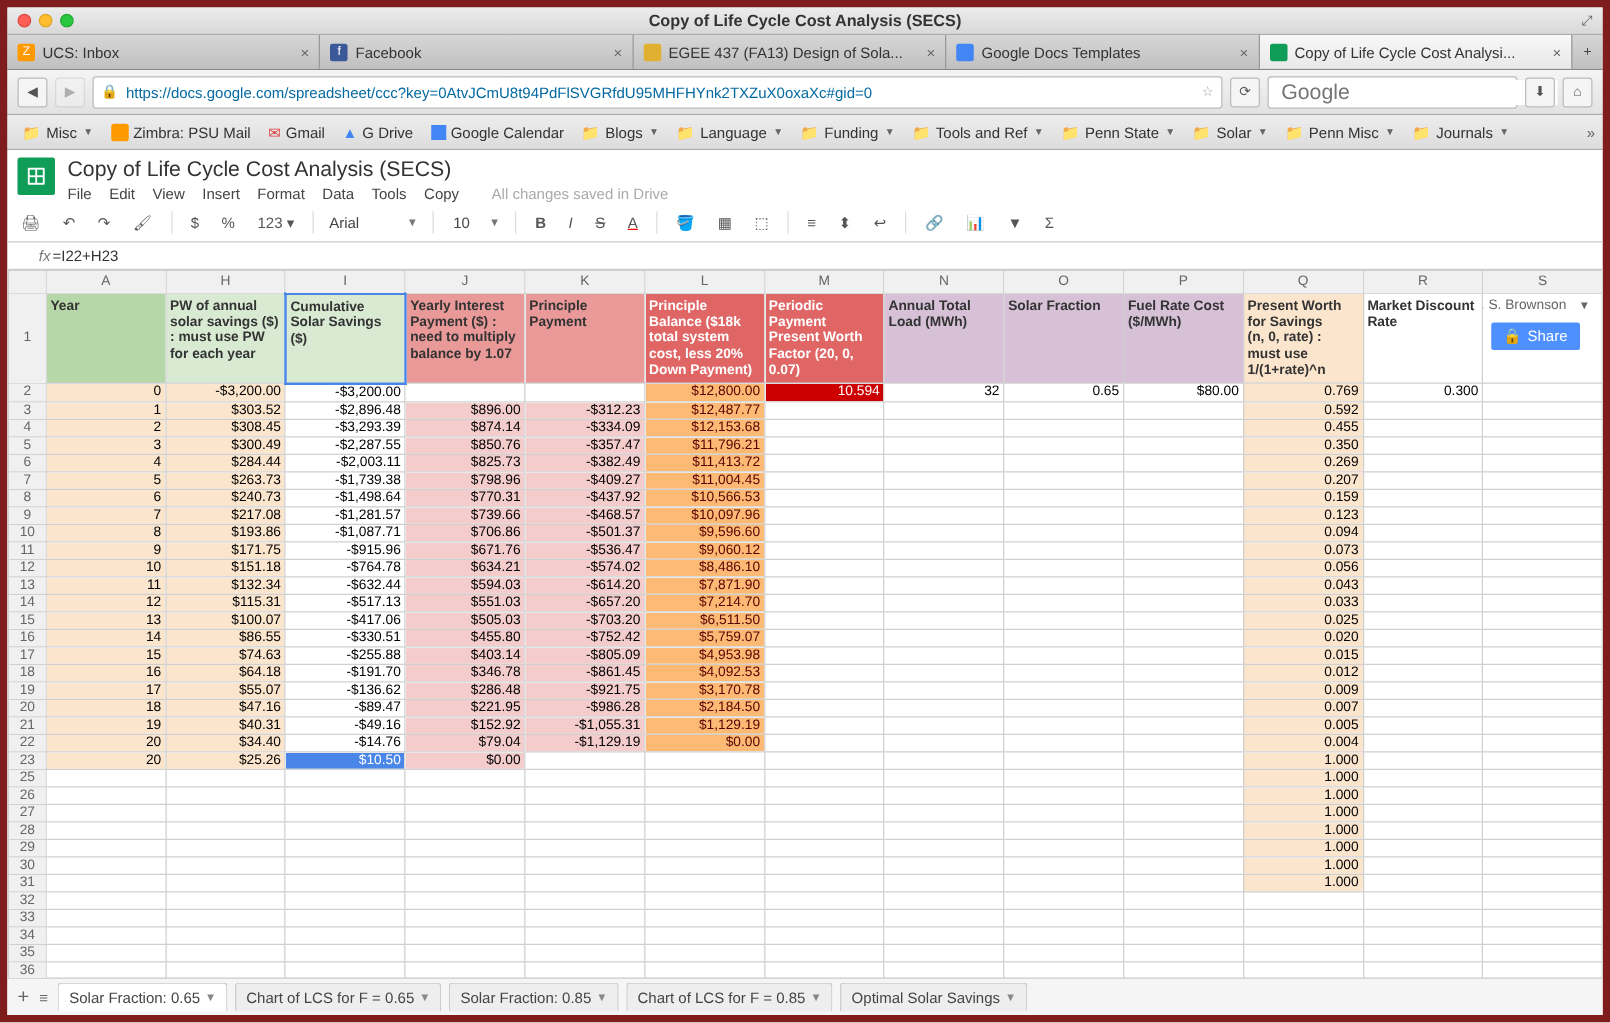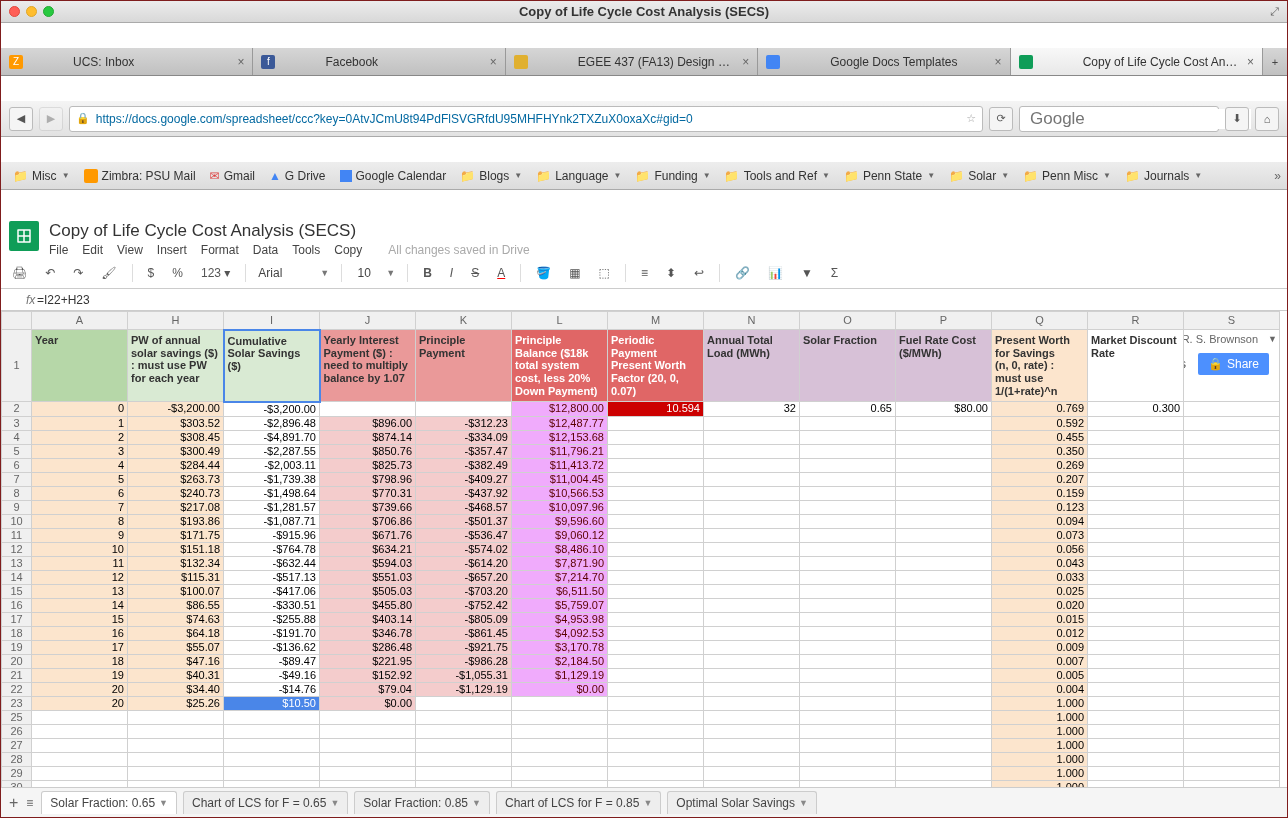--- a/index.html
+++ b/index.html
@@ -1,33 +1,33 @@
 <!DOCTYPE html>
 <html><head>
 <meta charset="utf-8">
 <style>
 * { margin: 0; padding: 0; box-sizing: border-box; font-family: Arial, sans-serif; }
 body { background: #f0f0f0; font-size: 11px; overflow: hidden; }
 
-.window { width: 1288px; height: 818px; background: #fff; border: 1px solid #7f1d1d; display: flex; flex-direction: column; gap: 25px; }
+.window { width: 1288px; height: 818px; background: #fff; border: 6px solid #7f1d1d; display: flex; flex-direction: column; }
 
 .titlebar { height: 22px; background: linear-gradient(#ececec, #d8d8d8); display: flex; align-items: center; padding: 0 8px; border-bottom: 1px solid #aaa; position: relative; }
 .traffic { display: flex; gap: 6px; }
 .traffic span { width: 11px; height: 11px; border-radius: 50%; display: block; }
 .traffic .r { background: #ff5f57; border: 1px solid #e1493f; }
 .traffic .y { background: #ffbd2e; border: 1px solid #e0a628; }
 .traffic .g { background: #28c940; border: 1px solid #23a934; }
 .title-text { position: absolute; left: 50%; transform: translateX(-50%); font-size: 13px; color: #333; font-weight: bold; }
 .titlebar .expand { margin-left: auto; color: #666; }
 
 .tabbar { height: 28px; background: linear-gradient(#d6d6d6, #c0c0c0); display: flex; border-bottom: 1px solid #888; }
 .tab { flex: 1; display: flex; align-items: center; padding: 0 8px; border-right: 1px solid #999; font-size: 12px; color: #333; gap: 6px; min-width: 0; }
 .tab.active { background: linear-gradient(#f8f8f8, #e8e8e8); }
 .tab .favicon { width: 14px; height: 14px; flex-shrink: 0; }
-.tab .label { flex: 1; white-space: nowrap; overflow: hidden; text-overflow: ellipsis; margin-left: 44px; }
+.tab .label { flex: 1; white-space: nowrap; overflow: hidden; text-overflow: ellipsis; }
 .tab .close { color: #666; cursor: pointer; }
 .tabbar .plus { width: 24px; display: flex; align-items: center; justify-content: center; color: #444; }
 
 .navbar { height: 36px; background: linear-gradient(#f4f4f4, #e2e2e2); display: flex; align-items: center; padding: 0 8px; gap: 6px; border-bottom: 1px solid #aaa; }
 .navbar .navbtn { width: 24px; height: 24px; display: flex; align-items: center; justify-content: center; border: 1px solid #bbb; border-radius: 3px; background: #f5f5f5; color: #555; }
 .navbar .disabled { opacity: 0.4; }
 .url-bar { flex: 1; display: flex; align-items: center; height: 26px; background: #fff; border: 1px solid #bbb; border-radius: 3px; padding: 0 6px; gap: 6px; }
 .url-bar .lock { color: #888; }
 .url-bar input { flex: 1; border: none; outline: none; font-size: 12px; color: #0369a1; }
 .url-bar .star { color: #aaa; }
@@ -86,21 +86,21 @@
 .c-frac-h { background: #d7c1d7; }
 .c-fuel-h { background: #d7c1d7; }
 .c-pwsav-h { background: #fce5cd; }
 .c-disc-h { background: #fff; }
 
 .c-year { background: #fce5cd; }
 .c-pw { background: #fce5cd; }
 .c-cum { background: #fff; }
 .c-interest { background: #f4cccc; }
 .c-princ { background: #f4cccc; }
-.c-bal { background: #f0abfc; color: #5a0000; }
+.c-bal { background: #fdba74; color: #5a0000; }
 .c-period { background: #cc0000; color: #fff; }
 .c-pwsav { background: #fce5cd; }
 .selected-cell { background: #4a86e8 !important; color: #fff !important; }
 
 .sheet-tabs { height: 30px; border-top: 1px solid #ccc; display: flex; align-items: center; padding: 0 8px; gap: 8px; font-size: 12px; background: #f5f5f5; }
 .sheet-tabs .stab { padding: 4px 8px; background: #fff; border: 1px solid #ccc; border-bottom: none; border-radius: 3px 3px 0 0; display: flex; align-items: center; gap: 4px; color: #444; cursor: pointer; }
 .sheet-tabs .add { font-size: 16px; color: #666; cursor: pointer; }
 .sheet-tabs .menu { color: #666; cursor: pointer; }
 </style>
 </head>
@@ -373,21 +373,21 @@
               <td class="num "></td>
               <td class="num "></td>
               <td class="num c-pwsav">0.592</td>
               <td class="num "></td>
               <td class="num "></td>
             </tr>
             <tr>
               <th class="row">4</th>
               <td class="num c-year">2</td>
               <td class="num c-pw">$308.45</td>
-              <td class="num c-cum">-$4,891.70</td>
+              <td class="num c-cum">-$3,293.39</td>
               <td class="num c-interest">$874.14</td>
               <td class="num c-princ">-$334.09</td>
               <td class="num c-bal">$12,153.68</td>
               <td class="num "></td>
               <td class="num "></td>
               <td class="num "></td>
               <td class="num "></td>
               <td class="num c-pwsav">0.455</td>
               <td class="num "></td>
               <td class="num "></td>

